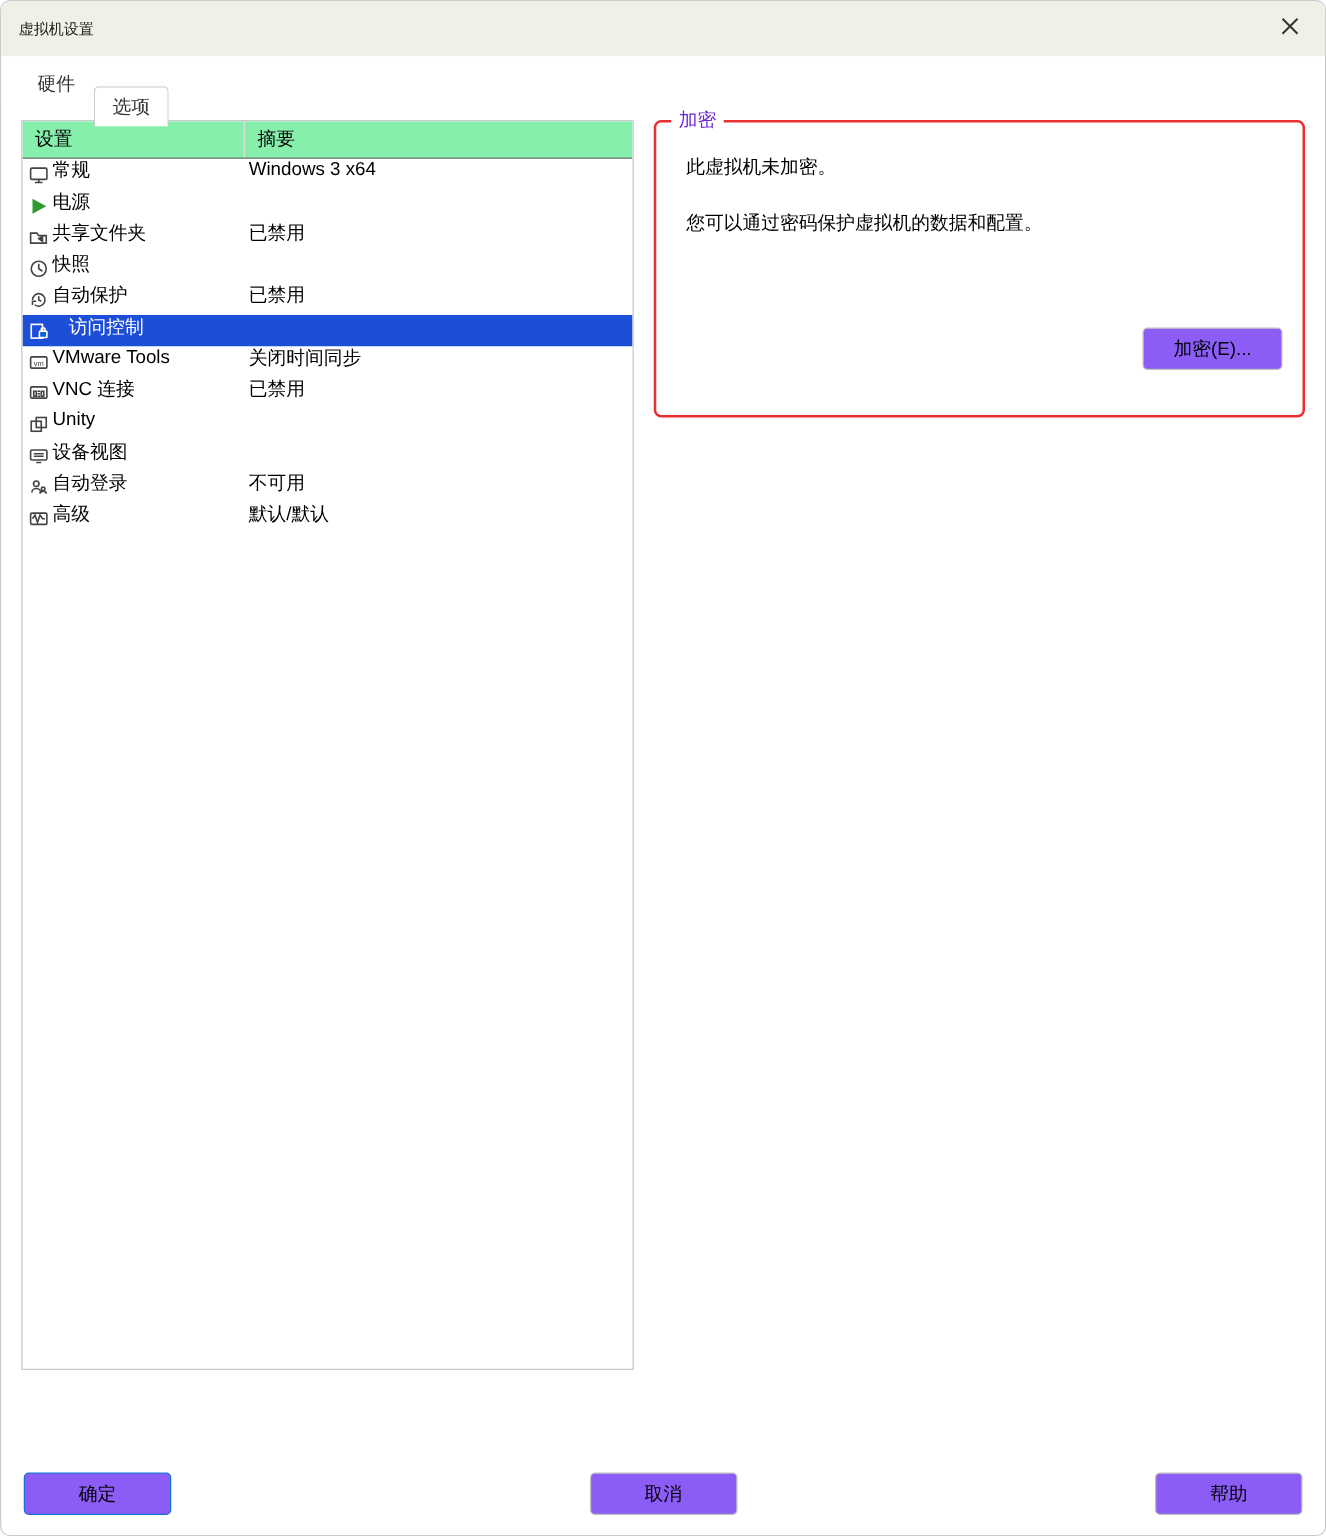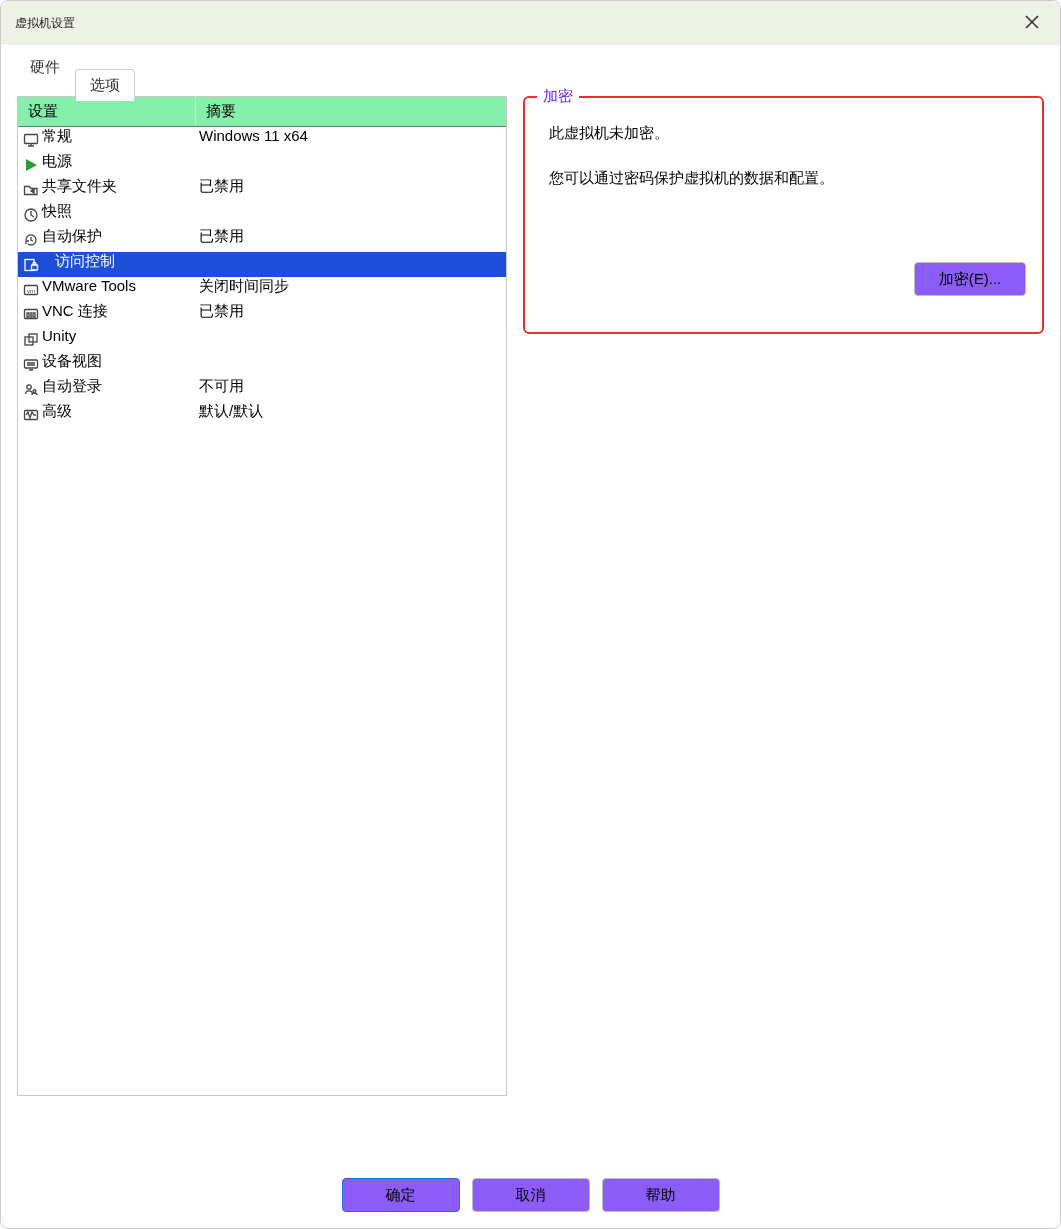--- a/index.html
+++ b/index.html
@@ -148,21 +148,21 @@
       height: 34px;
       border: 1px solid #bdbdbd;
       border-radius: 4px;
       background: #8b5cf6;
       font-size: 15px;
       cursor: pointer;
       padding: 0 14px;
     }
     .footer {
       display: flex;
-      justify-content: center;
+      justify-content: space-between;
       gap: 12px;
       padding: 10px 18px 16px 18px;
       border-top: none;
     }
     .footer .btn { min-width: 118px; }
     .btn.primary { border-color: #1a6fd8; }
   </style>
 </head>
 <body>
 
@@ -191,21 +191,21 @@
       </div>
       <div class="list-body" id="list-body">
           <div class="row">
             <span class="icon">
               <svg viewBox="0 0 16 16" fill="none" stroke="#444" stroke-width="1.3">
                 <rect x="1.5" y="2.5" width="13" height="9" rx="1"></rect>
                 <path d="M5 14h6M8 11.5v2.5"></path>
               </svg>
             </span>
             <span class="label">常规</span>
-            <span class="summary">Windows 11 x64</span>
+            <span class="summary">Windows 3 x64</span>
           </div>
           <div class="row">
             <span class="icon">
               <svg viewBox="0 0 16 16">
                 <path d="M3 2l11 6-11 6z" fill="#2e9b2e"></path>
               </svg>
             </span>
             <span class="label">电源</span>
             <span class="summary"></span>
           </div>

